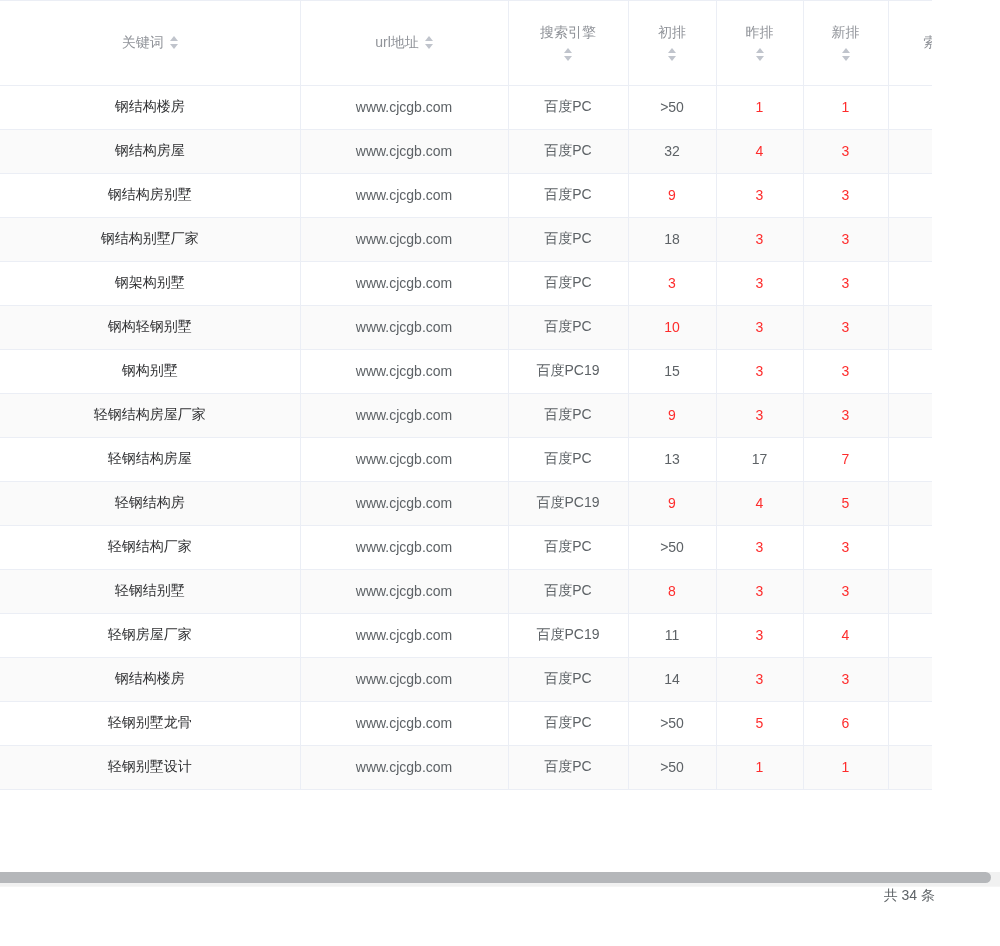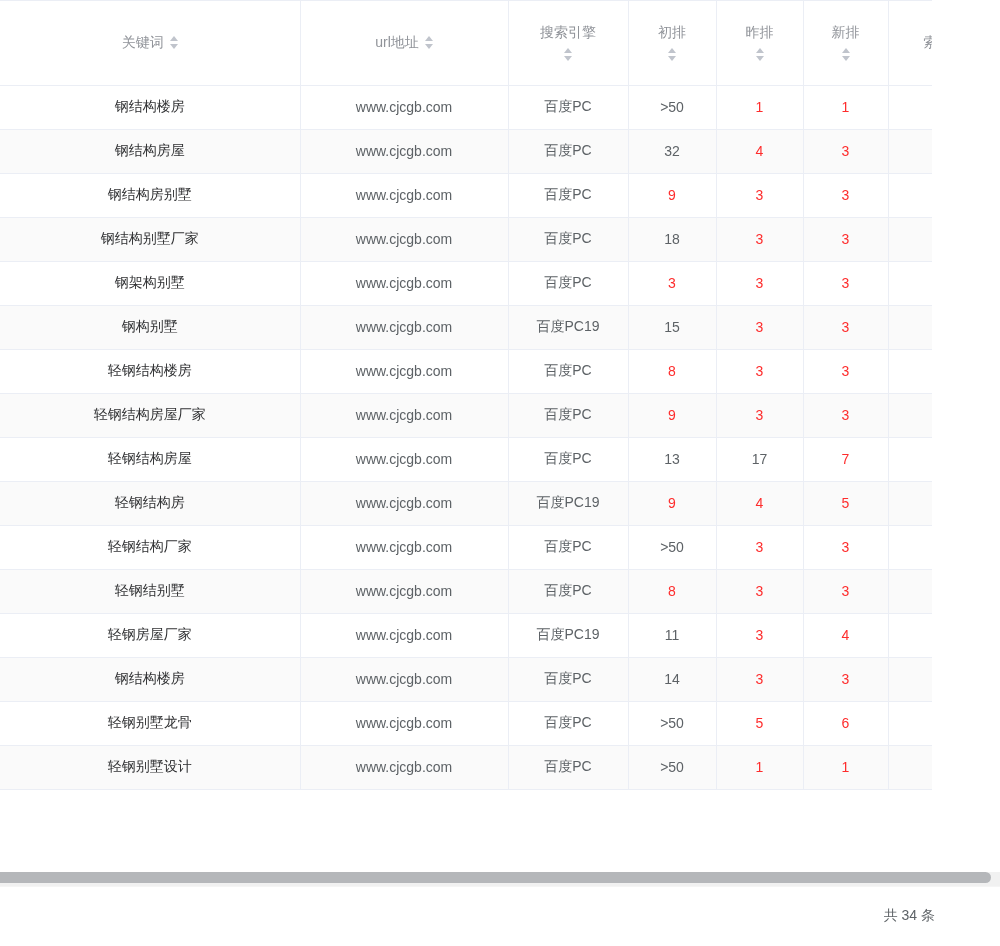--- a/index.html
+++ b/index.html
@@ -88,21 +88,21 @@
     width: 991px; height: 11px;
     background: var(--thumb, #b5b7ba);
     border-radius: 0 7px 7px 0;
     cursor: pointer;
   }
   .table-footer-edge { width: 1000px; height: 1px; background: #f5f5f5; }
 
   
   .footer {
     width: 1000px; height: 58px;
-    display: flex; align-items: center; justify-content: flex-end;
+    display: flex; justify-content: flex-end;
     padding-right: 65px;
   }
   .total-count { font-size: 14px; color: var(--text-gray, #606266); }
 </style>
 </head>
 <body>
 
 <div class="page">
 
   <div class="table-viewport">
@@ -209,33 +209,33 @@
           <tr>
     <td class="cell-keyword">钢架构别墅</td>
     <td class="cell-url">www.cjcgb.com</td>
     <td class="cell-engine">百度PC</td>
     <td class="cell-init red">3</td>
     <td class="cell-yest red">3</td>
     <td class="cell-newr red">3</td>
     <td class="cell-idx">有</td>
   </tr>
           <tr>
+    <td class="cell-keyword">钢构轻钢别墅</td>
+    <td class="cell-url">www.cjcgb.com</td>
+    <td class="cell-engine">百度PC</td>
+    <td class="cell-init red">10</td>
+    <td class="cell-yest red">3</td>
+    <td class="cell-newr red">3</td>
+    <td class="cell-idx">有</td>
+  </tr>
+          <tr>
     <td class="cell-keyword">钢构别墅</td>
     <td class="cell-url">www.cjcgb.com</td>
     <td class="cell-engine">百度PC19</td>
     <td class="cell-init">15</td>
-    <td class="cell-yest red">3</td>
-    <td class="cell-newr red">3</td>
-    <td class="cell-idx">有</td>
-  </tr>
-          <tr>
-    <td class="cell-keyword">轻钢结构楼房</td>
-    <td class="cell-url">www.cjcgb.com</td>
-    <td class="cell-engine">百度PC</td>
-    <td class="cell-init red">8</td>
     <td class="cell-yest red">3</td>
     <td class="cell-newr red">3</td>
     <td class="cell-idx">有</td>
   </tr>
           <tr>
     <td class="cell-keyword">轻钢结构房屋厂家</td>
     <td class="cell-url">www.cjcgb.com</td>
     <td class="cell-engine">百度PC</td>
     <td class="cell-init red">9</td>
     <td class="cell-yest red">3</td>

